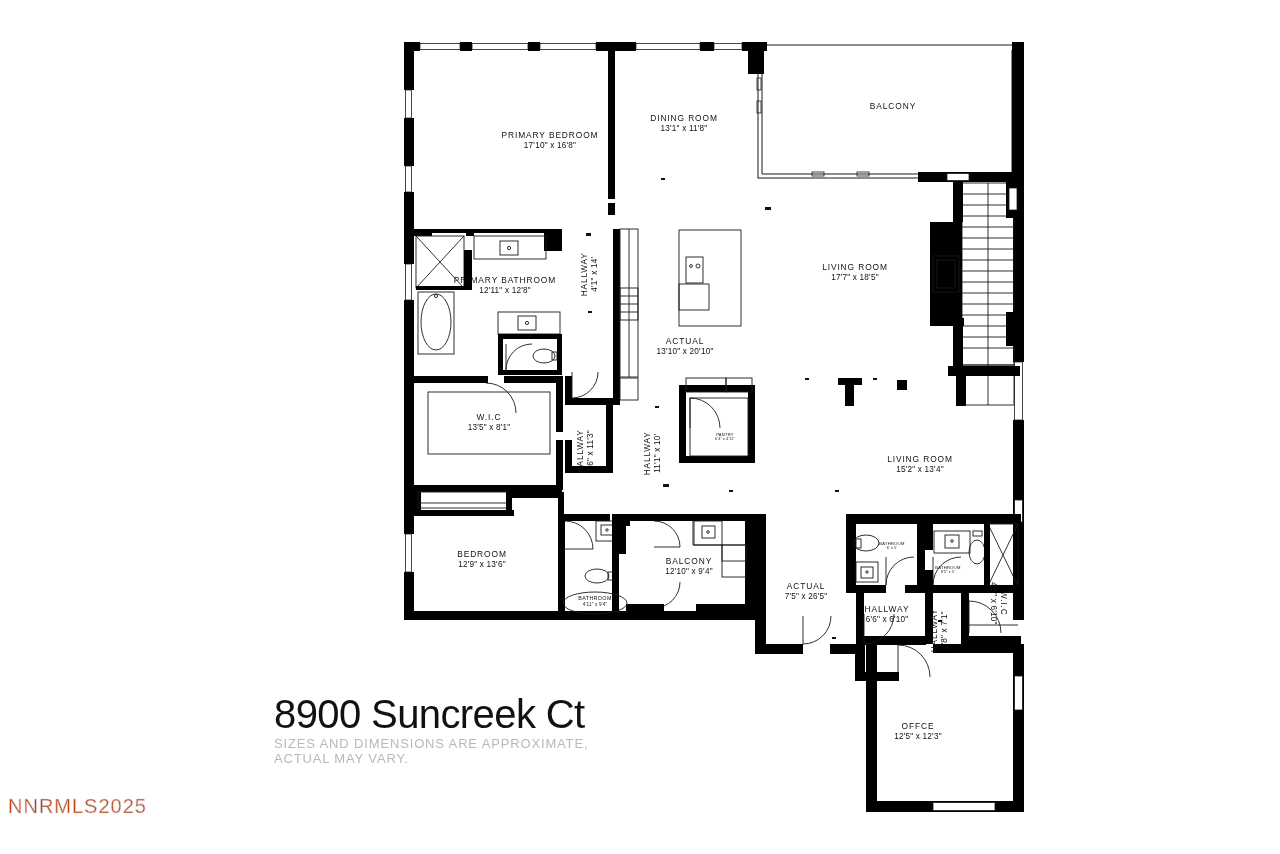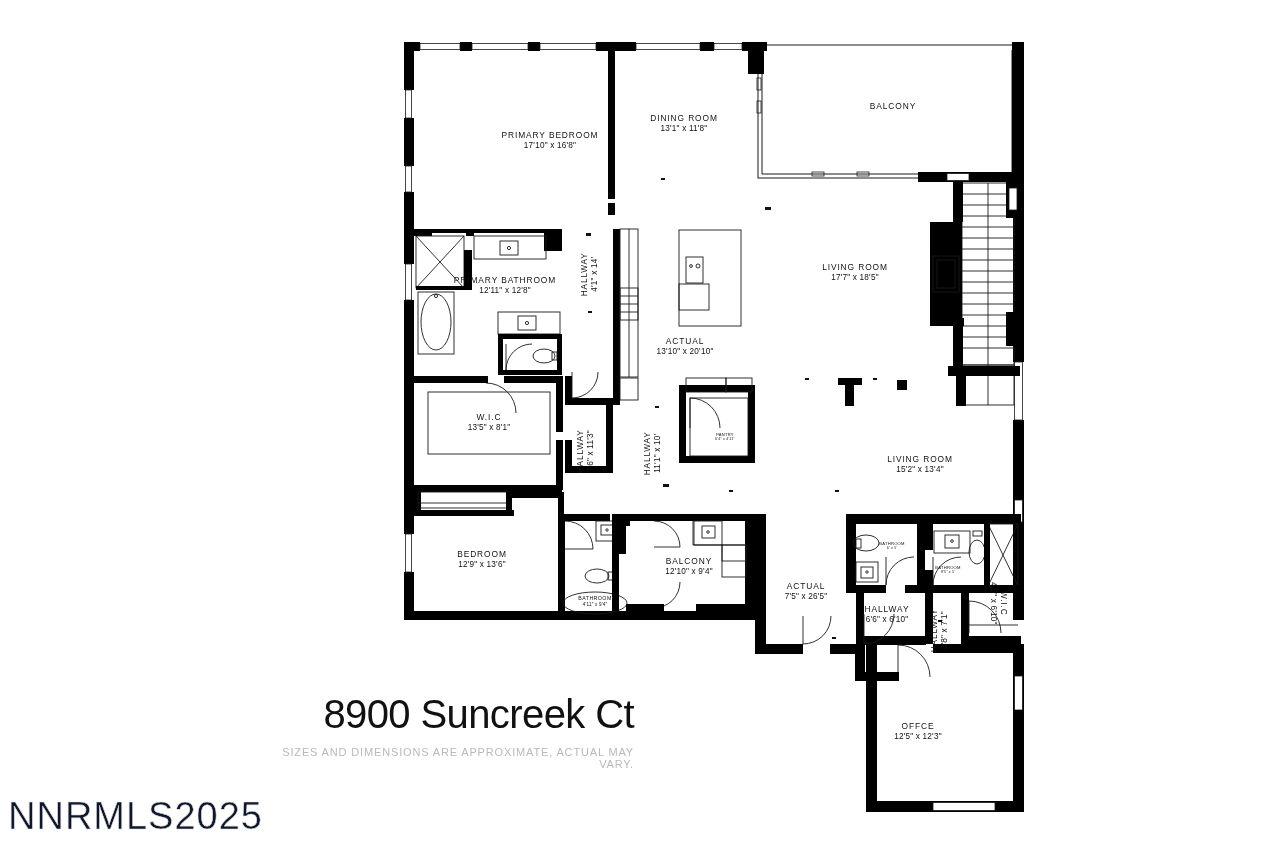--- a/index.html
+++ b/index.html
@@ -16,28 +16,28 @@
   .lbl .dm{display:block;font-size:8.2px;letter-spacing:.2px;}
   .lbl.big .nm{font-size:8.4px;}
   .lbl.sm .nm{font-size:5.3px;letter-spacing:.4px;}
   .lbl.sm .dm{font-size:4.6px;}
   .lbl.xs .nm{font-size:4.1px;letter-spacing:.25px;}
   .lbl.xs .dm{font-size:3.6px;}
   .lbl.vert{transform-origin:center center;transform:rotate(-90deg);}
   .lbl.vert2{transform-origin:center center;transform:rotate(90deg);}
 
   
-  #titleblock{position:absolute;left:274px;top:693px;width:360px;text-align:right;}
+  #titleblock{position:absolute;left:274px;top:693px;width:360px;text-align:left;}
   #addr{font-size:40px;font-weight:400;letter-spacing:-0.6px;line-height:1.05;color:#111;}
   #subt{font-size:27px;font-weight:400;letter-spacing:-0.2px;line-height:1.15;margin-top:4px;color:#111;}
-  #disc{font-size:11px;letter-spacing:.85px;color:#b9b9b9;margin-top:11px;}
+  #disc{font-size:13px;letter-spacing:.85px;color:#b9b9b9;margin-top:1px;}
 
   
-  #wm{position:absolute;left:8px;top:795px;font-size:38px;letter-spacing:1px;
-      color:#0f172a;font-family:"Liberation Sans", sans-serif;
+  #wm{position:absolute;left:8px;top:795px;font-size:20px;letter-spacing:1px;
+      color:#c2410c;font-family:"Liberation Sans", sans-serif;
       -webkit-text-stroke:0.6px #d7d7dc;}
 </style>
 </head>
 <body>
 
 <svg id="plan" viewBox="0 0 1280 854">
 
   <g>
     <rect x="404" y="42" width="620" height="578" fill="#ffffff"></rect>
     <rect x="755" y="42" width="269" height="770" fill="#ffffff"></rect>

